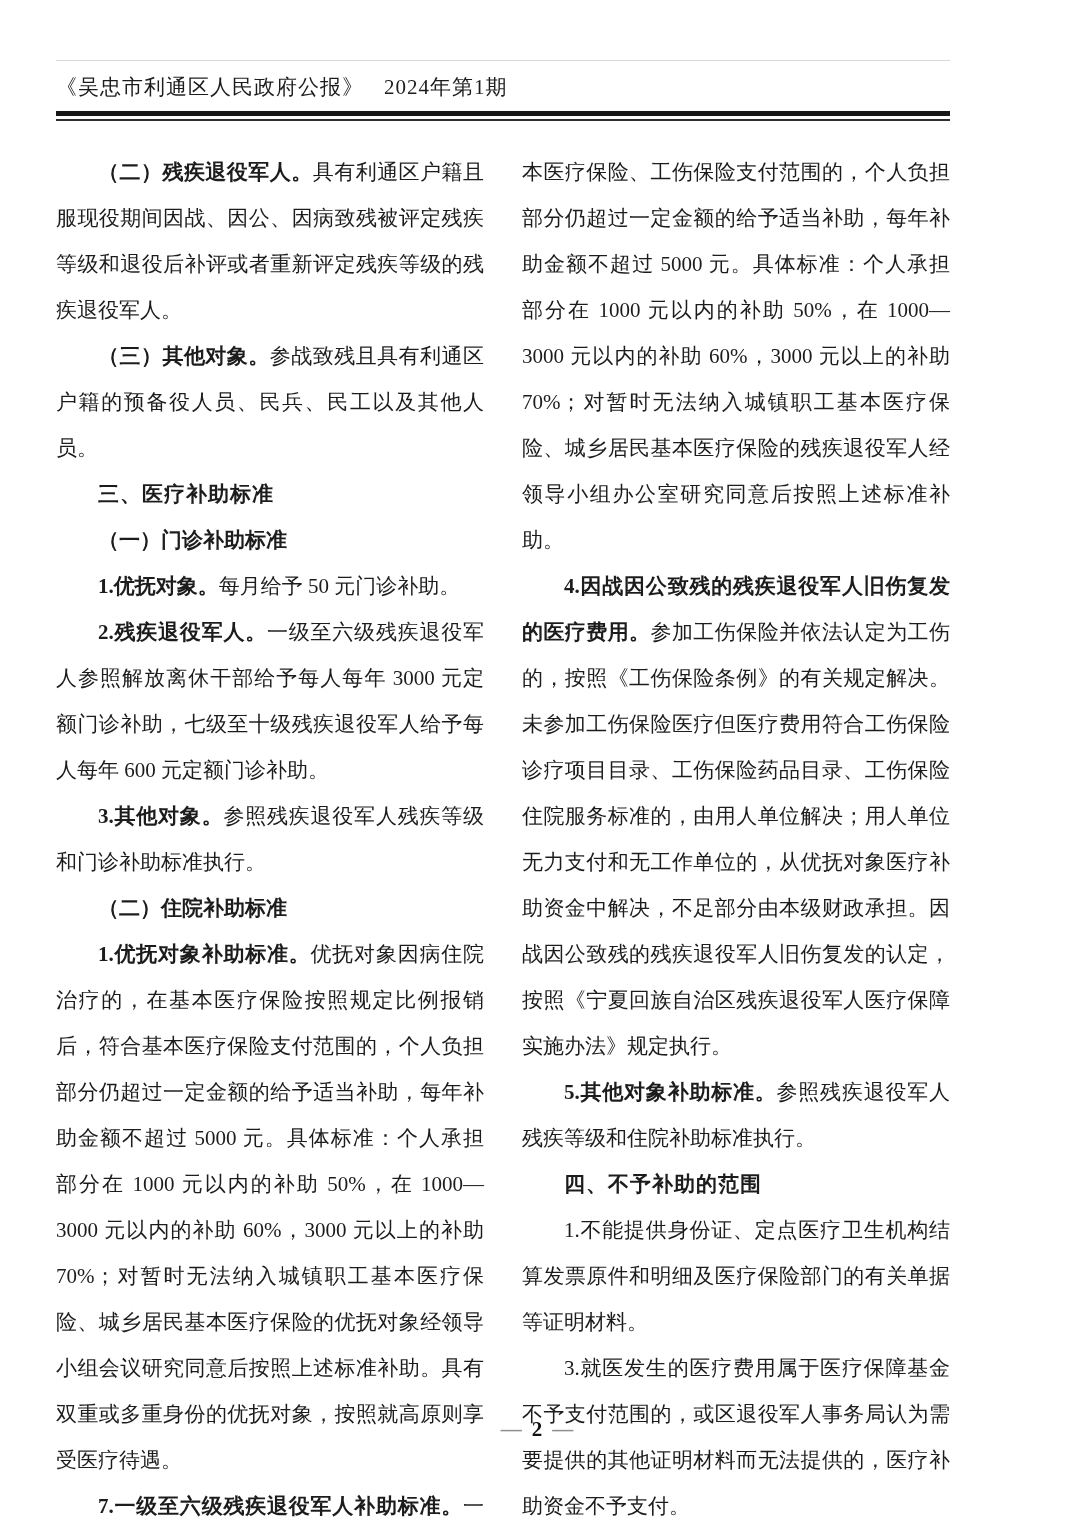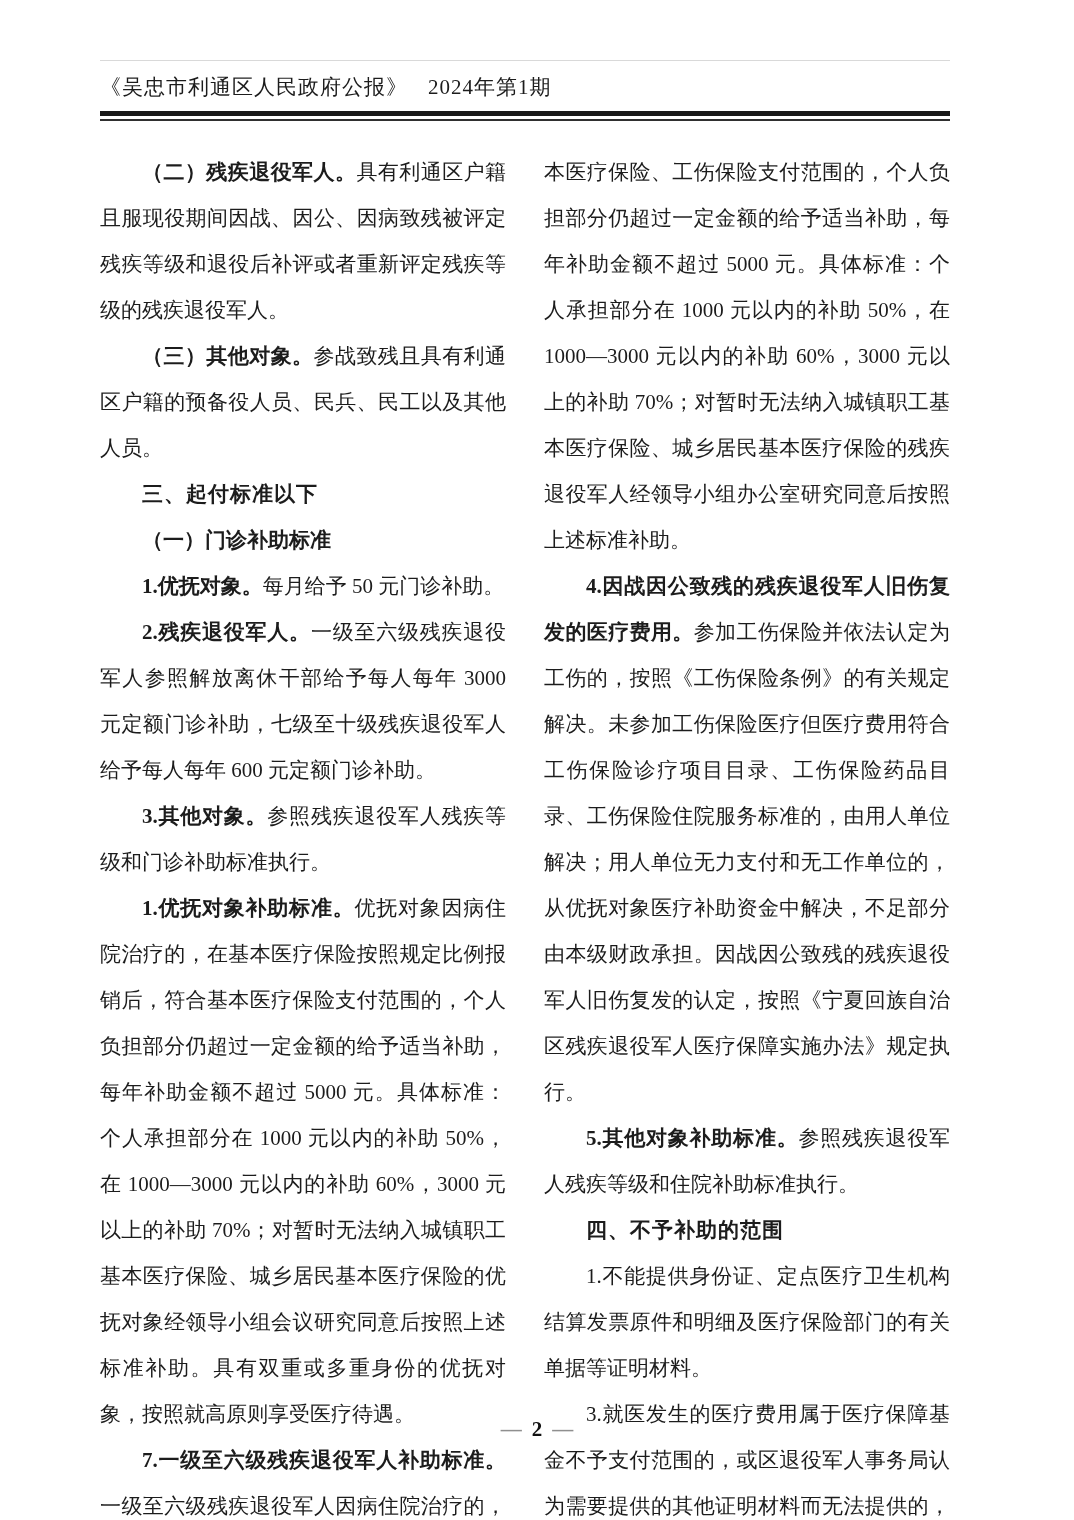--- a/index.html
+++ b/index.html
@@ -2,21 +2,21 @@
 <html><head>
 <meta charset="utf-8">
 <style>
   html,body { margin:0; padding:0; background:#e8e8e8; }
   .page {
     position:relative;
     width:1074px; height:1520px;
     margin:0 auto;
     background:#ffffff;
     box-sizing:border-box;
-    padding:60px 124px 0 100px;
+    padding:60px 124px 0 56px;
     font-family:"Liberation Serif","DejaVu Serif",serif;
     color:#1c1c1c;
   }
   .topline { height:1px; background:#d9d9d9; }
   .header {
     display:flex; justify-content:space-between; align-items:baseline;
     padding:12px 2px 10px 0;
   }
   .header-left { font-size:21px; letter-spacing:1px; white-space:nowrap; }
   .header-left .issue { margin-left:20px; }
@@ -67,25 +67,26 @@
   <div>
     <div class="rule-thick"></div>
     <div class="rule-thin"></div>
   </div>
 
   <div class="body-cols">
 
     <div class="col">
       <p class="para"><span class="lead">（二）残疾退役军人。</span><span>具有利通区户籍且服现役期间因战、因公、因病致残被评定残疾等级和退役后补评或者重新评定残疾等级的残疾退役军人。</span></p>
       <p class="para"><span class="lead">（三）其他对象。</span><span>参战致残且具有利通区户籍的预备役人员、民兵、民工以及其他人员。</span></p>
-      <p class="para head-hei">三、起付标准以下</p>
+      <p class="para head-hei">三、医疗补助标准</p>
       <p class="para head-kai">（一）门诊补助标准</p>
       <p class="para"><span class="lead">1.优抚对象。</span><span>每月给予 50 元门诊补助。</span></p>
       <p class="para"><span class="lead">2.残疾退役军人。</span><span>一级至六级残疾退役军人参照解放离休干部给予每人每年 3000 元定额门诊补助，七级至十级残疾退役军人给予每人每年 600 元定额门诊补助。</span></p>
       <p class="para"><span class="lead">3.其他对象。</span><span>参照残疾退役军人残疾等级和门诊补助标准执行。</span></p>
+      <p class="para head-kai">（二）住院补助标准</p>
       <p class="para"><span class="lead">1.优抚对象补助标准。</span><span>优抚对象因病住院治疗的，在基本医疗保险按照规定比例报销后，符合基本医疗保险支付范围的，个人负担部分仍超过一定金额的给予适当补助，每年补助金额不超过 5000 元。具体标准：个人承担部分在 1000 元以内的补助 50%，在 1000—3000 元以内的补助 60%，3000 元以上的补助 70%；对暂时无法纳入城镇职工基本医疗保险、城乡居民基本医疗保险的优抚对象经领导小组会议研究同意后按照上述标准补助。具有双重或多重身份的优抚对象，按照就高原则享受医疗待遇。</span></p>
       <p class="para"><span class="lead">7.一级至六级残疾退役军人补助标准。</span><span>一级至六级残疾退役军人因病住院治疗的，在城镇职工基本医疗保险规定范围内，起付标准以下、最高支付限额以上，个人按比例承担部分的住院费用给予适当补助。具体标准：一至四级残疾退役军人补助95%,五至六级残疾退役军人补助90%。</span></p>
 
     </div>
 
     <div class="col">
       <p class="para cont">本医疗保险、工伤保险支付范围的，个人负担部分仍超过一定金额的给予适当补助，每年补助金额不超过 5000 元。具体标准：个人承担部分在 1000 元以内的补助 50%，在 1000—3000 元以内的补助 60%，3000 元以上的补助 70%；对暂时无法纳入城镇职工基本医疗保险、城乡居民基本医疗保险的残疾退役军人经领导小组办公室研究同意后按照上述标准补助。</p>
       <p class="para"><span class="lead">4.因战因公致残的残疾退役军人旧伤复发的医疗费用。</span><span>参加工伤保险并依法认定为工伤的，按照《工伤保险条例》的有关规定解决。未参加工伤保险医疗但医疗费用符合工伤保险诊疗项目目录、工伤保险药品目录、工伤保险住院服务标准的，由用人单位解决；用人单位无力支付和无工作单位的，从优抚对象医疗补助资金中解决，不足部分由本级财政承担。因战因公致残的残疾退役军人旧伤复发的认定，按照《宁夏回族自治区残疾退役军人医疗保障实施办法》规定执行。</span></p>
       <p class="para"><span class="lead">5.其他对象补助标准。</span><span>参照残疾退役军人残疾等级和住院补助标准执行。</span></p>
       <p class="para head-hei">四、不予补助的范围</p>

